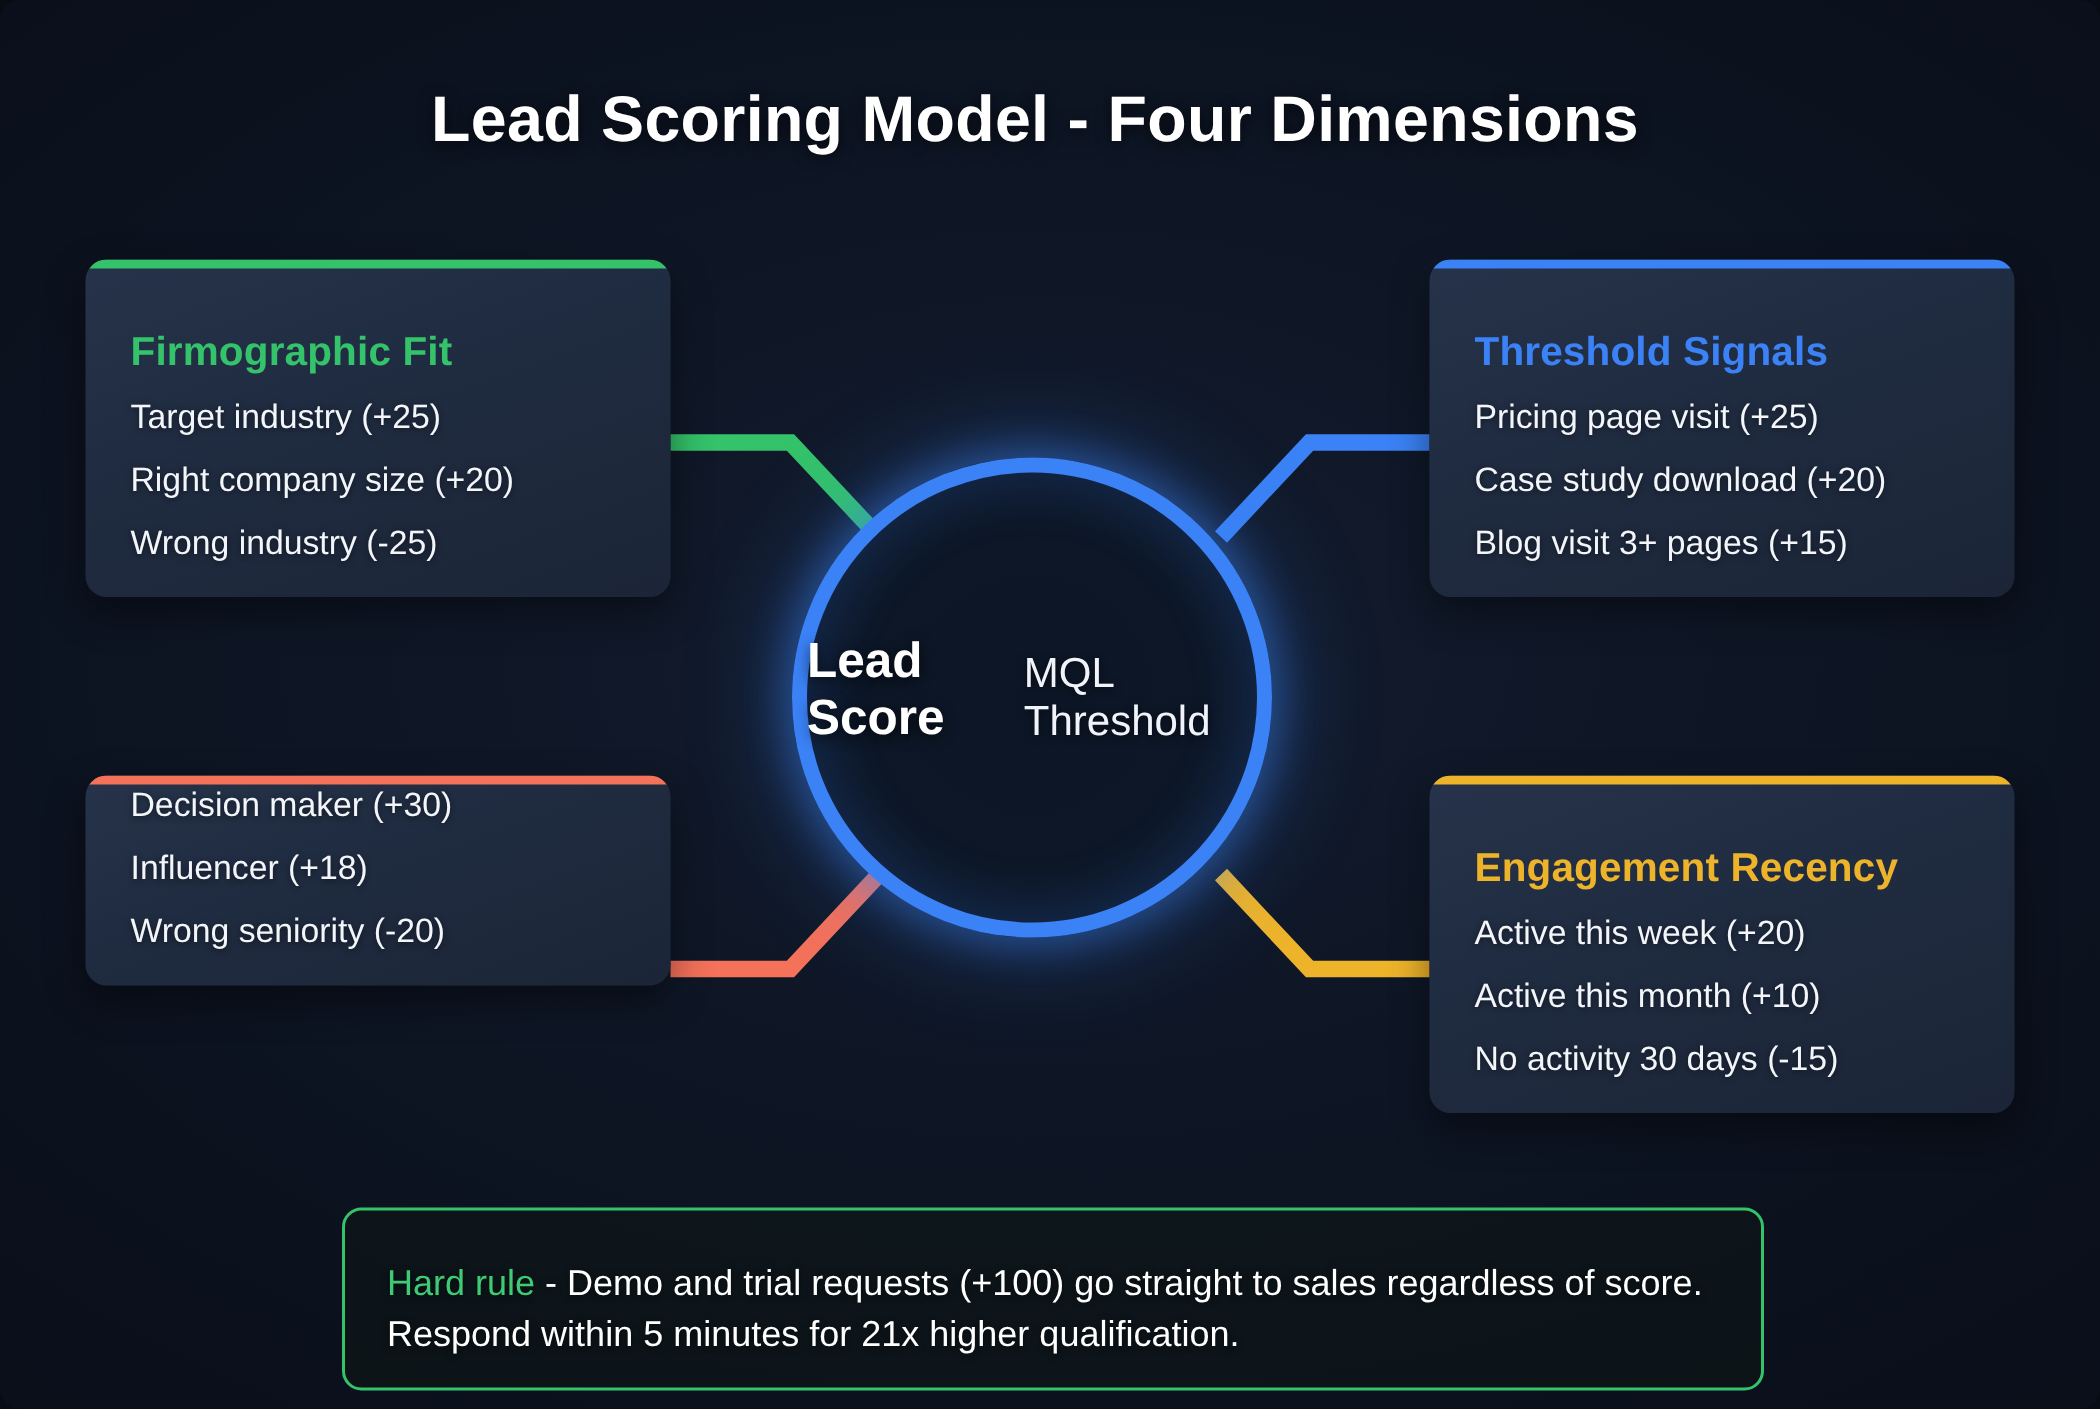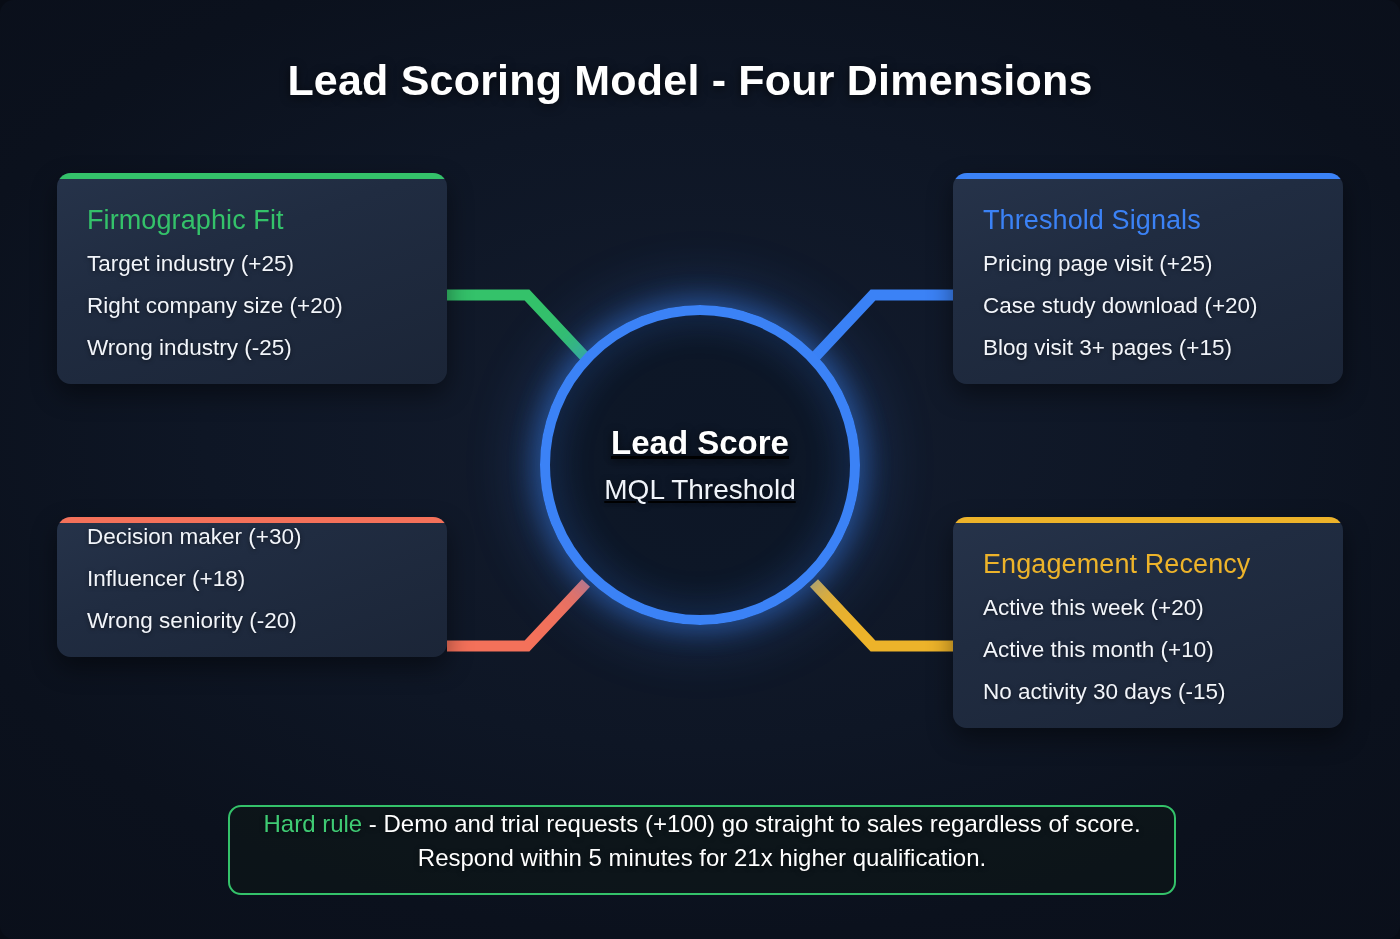--- a/index.html
+++ b/index.html
@@ -57,58 +57,57 @@
     padding: 0 0 22px 0;
     box-sizing: border-box;
   }
   .card-accent {
     height: 6px;
     width: 100%;
     border-radius: 14px 14px 0 0;
   }
   .card-title {
     font-size: 27px;
-    font-weight: normal;
-    margin: 26px 0 14px 30px;
+    font-weight: bold;
+    margin: 40px 0 14px 30px;
     letter-spacing: 0.1px;
   }
   .card-item {
     font-size: 22.5px;
     color: #f2f5fa;
     margin: 0 0 14px 30px;
     line-height: 1.24;
     text-shadow: 0 1px 4px rgba(0,0,0,0.5);
   }
   .card-item:last-child { margin-bottom: 0; }
 
   #card-tl { left: 57px;  top: 173px; }
   #card-tr { left: 953px; top: 173px; }
   #card-bl { left: 57px;  top: 517px; }
   #card-br { left: 953px; top: 517px; }
 
   
   .hub {
     position: absolute;
-    left: 540px;
+    left: 528px;
     top: 305px;
     width: 320px;
     height: 320px;
     border-radius: 50%;
     box-sizing: border-box;
     border: 10px solid #3b82f6;
     background: radial-gradient(circle at 50% 50%, #0d1626 0%, #0d1727 55%, #111e36 100%);
     box-shadow:
       0 0 26px 6px rgba(59,130,246,0.42),
       0 0 60px 16px rgba(59,130,246,0.22),
       inset 0 0 38px 6px rgba(59,130,246,0.16);
     display: flex;
-    flex-direction: column;
+    flex-direction: row;
     align-items: center;
     justify-content: center;
-    text-decoration: underline;
   }
   .hub-title {
     font-size: 33px;
     font-weight: bold;
     color: #ffffff;
     text-shadow: 0 2px 9px rgba(0,0,0,0.7);
     margin-bottom: 12px;
   }
   .hub-sub {
     font-size: 28px;
@@ -119,22 +118,22 @@
   
   .hardrule {
     position: absolute;
     left: 228px;
     top: 805px;
     width: 948px;
     box-sizing: border-box;
     border: 2px solid #34c26a;
     border-radius: 13px;
     background: rgba(14,24,22,0.55);
-    padding: 0 28px 18px 28px;
-    text-align: center;
+    padding: 32px 28px 18px 28px;
+    text-align: left;
     line-height: 1.42;
     font-size: 24px;
     color: #ffffff;
     text-shadow: 0 1px 5px rgba(0,0,0,0.55);
   }
   .hardrule-accent {
     color: #3fcb74;
   }
 </style>
 </head>

